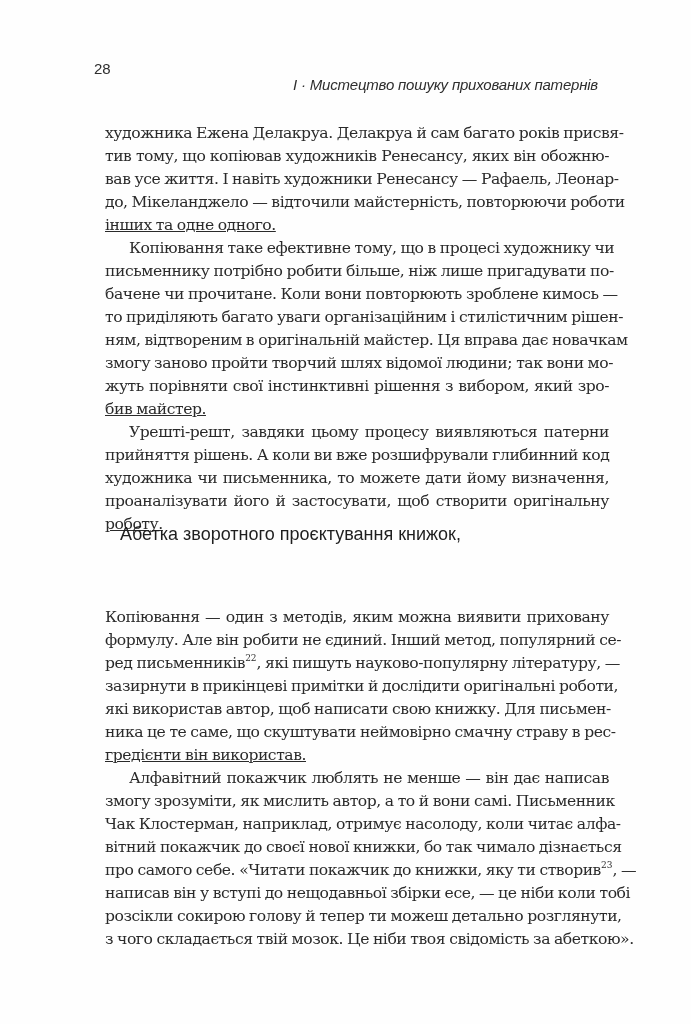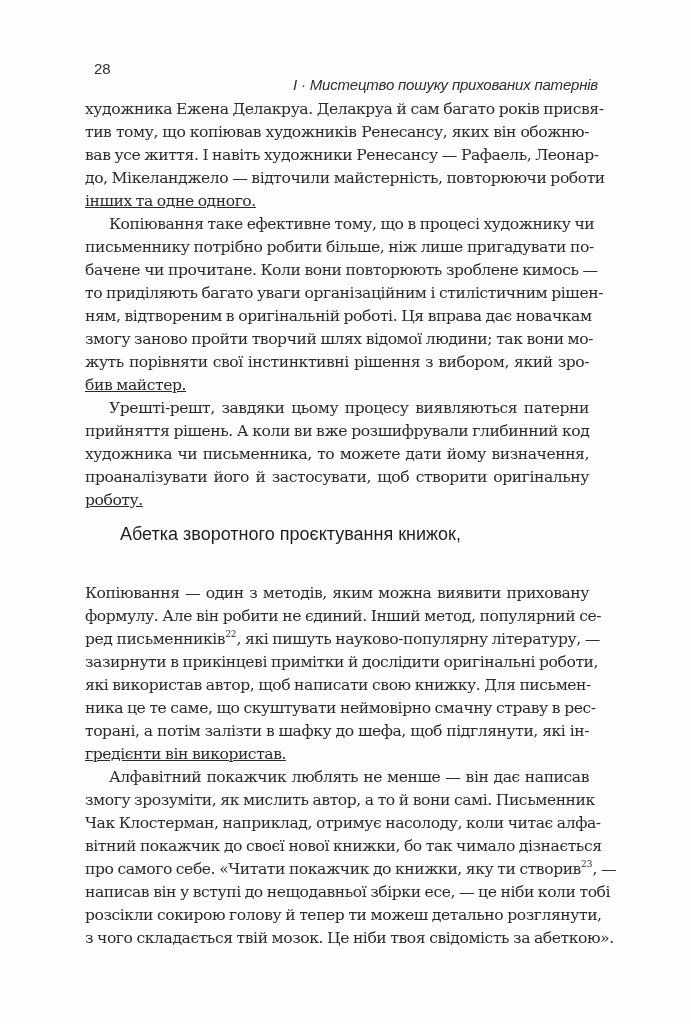--- a/index.html
+++ b/index.html
@@ -32,25 +32,26 @@
     }
     .chapter-title {
       position: absolute;
       right: 0;
       top: 16px;
       font-style: italic;
       letter-spacing: -0.2px;
     }
     .text-block {
       position: absolute;
-      left: 85px;
+      left: 105px;
       width: 504px;
       font-family: "DejaVu Serif", "Liberation Serif", serif;
       font-size: 15.6px;
       color: #2a2a2a;
+      margin-top: 24px;
     }
     .line {
       display: block;
       height: 23px;
       line-height: 23px;
       white-space: nowrap;
       text-align: justify;
       text-align-last: justify;
       letter-spacing: -0.45px;
       word-spacing: -0.5px;
@@ -96,21 +97,21 @@
 <div class="text-block" id="block1">
   <span class="line">художника Ежена Делакруа. Делакруа й сам багато років присвя-</span>
   <span class="line">тив тому, що копіював художників Ренесансу, яких він обожню-</span>
   <span class="line">вав усе життя. І навіть художники Ренесансу — Рафаель, Леонар-</span>
   <span class="line">до, Мікеланджело — відточили майстерність, повторюючи роботи</span>
   <span class="line last">інших та одне одного.</span>
   <span class="line indent">Копіювання таке ефективне тому, що в процесі художнику чи</span>
   <span class="line">письменнику потрібно робити більше, ніж лише пригадувати по-</span>
   <span class="line">бачене чи прочитане. Коли вони повторюють зроблене кимось —</span>
   <span class="line">то приділяють багато уваги організаційним і стилістичним рішен-</span>
-  <span class="line">ням, відтвореним в оригінальній роботі. Ця вправа дає новачкам</span>
+  <span class="line">ням, відтвореним в оригінальній майстер. Ця вправа дає новачкам</span>
   <span class="line">змогу заново пройти творчий шлях відомої людини; так вони мо-</span>
   <span class="line">жуть порівняти свої інстинктивні рішення з вибором, який зро-</span>
   <span class="line last">бив майстер.</span>
   <span class="line indent">Урешті-решт, завдяки цьому процесу виявляються патерни</span>
   <span class="line">прийняття рішень. А коли ви вже розшифрували глибинний код</span>
   <span class="line">художника чи письменника, то можете дати йому визначення,</span>
   <span class="line">проаналізувати його й застосувати, щоб створити оригінальну</span>
   <span class="line last">роботу.</span>
 </div>
 
@@ -118,21 +119,20 @@
   <span>Абетка зворотного проєктування книжок,</span>
 </div>
 
 <div class="text-block" id="block2">
   <span class="line">Копіювання — один з методів, яким можна виявити приховану</span>
   <span class="line">формулу. Але він робити не єдиний. Інший метод, популярний се-</span>
   <span class="line"><span>ред письменників</span><sup>22</sup><span>, які пишуть науково-популярну літературу, —</span></span>
   <span class="line">зазирнути в прикінцеві примітки й дослідити оригінальні роботи,</span>
   <span class="line">які використав автор, щоб написати свою книжку. Для письмен-</span>
   <span class="line">ника це те саме, що скуштувати неймовірно смачну страву в рес-</span>
-  <span class="line">торані, а потім залізти в шафку до шефа, щоб підглянути, які ін-</span>
   <span class="line last">гредієнти він використав.</span>
   <span class="line indent">Алфавітний покажчик люблять не менше — він дає написав</span>
   <span class="line">змогу зрозуміти, як мислить автор, а то й вони самі. Письменник</span>
   <span class="line">Чак Клостерман, наприклад, отримує насолоду, коли читає алфа-</span>
   <span class="line">вітний покажчик до своєї нової книжки, бо так чимало дізнається</span>
   <span class="line"><span>про самого себе. «Читати покажчик до книжки, яку ти створив</span><sup>23</sup><span>, —</span></span>
   <span class="line">написав він у вступі до нещодавньої збірки есе, — це ніби коли тобі</span>
   <span class="line">розсікли сокирою голову й тепер ти можеш детально розглянути,</span>
   <span class="line">з чого складається твій мозок. Це ніби твоя свідомість за абеткою».</span>
 </div>

